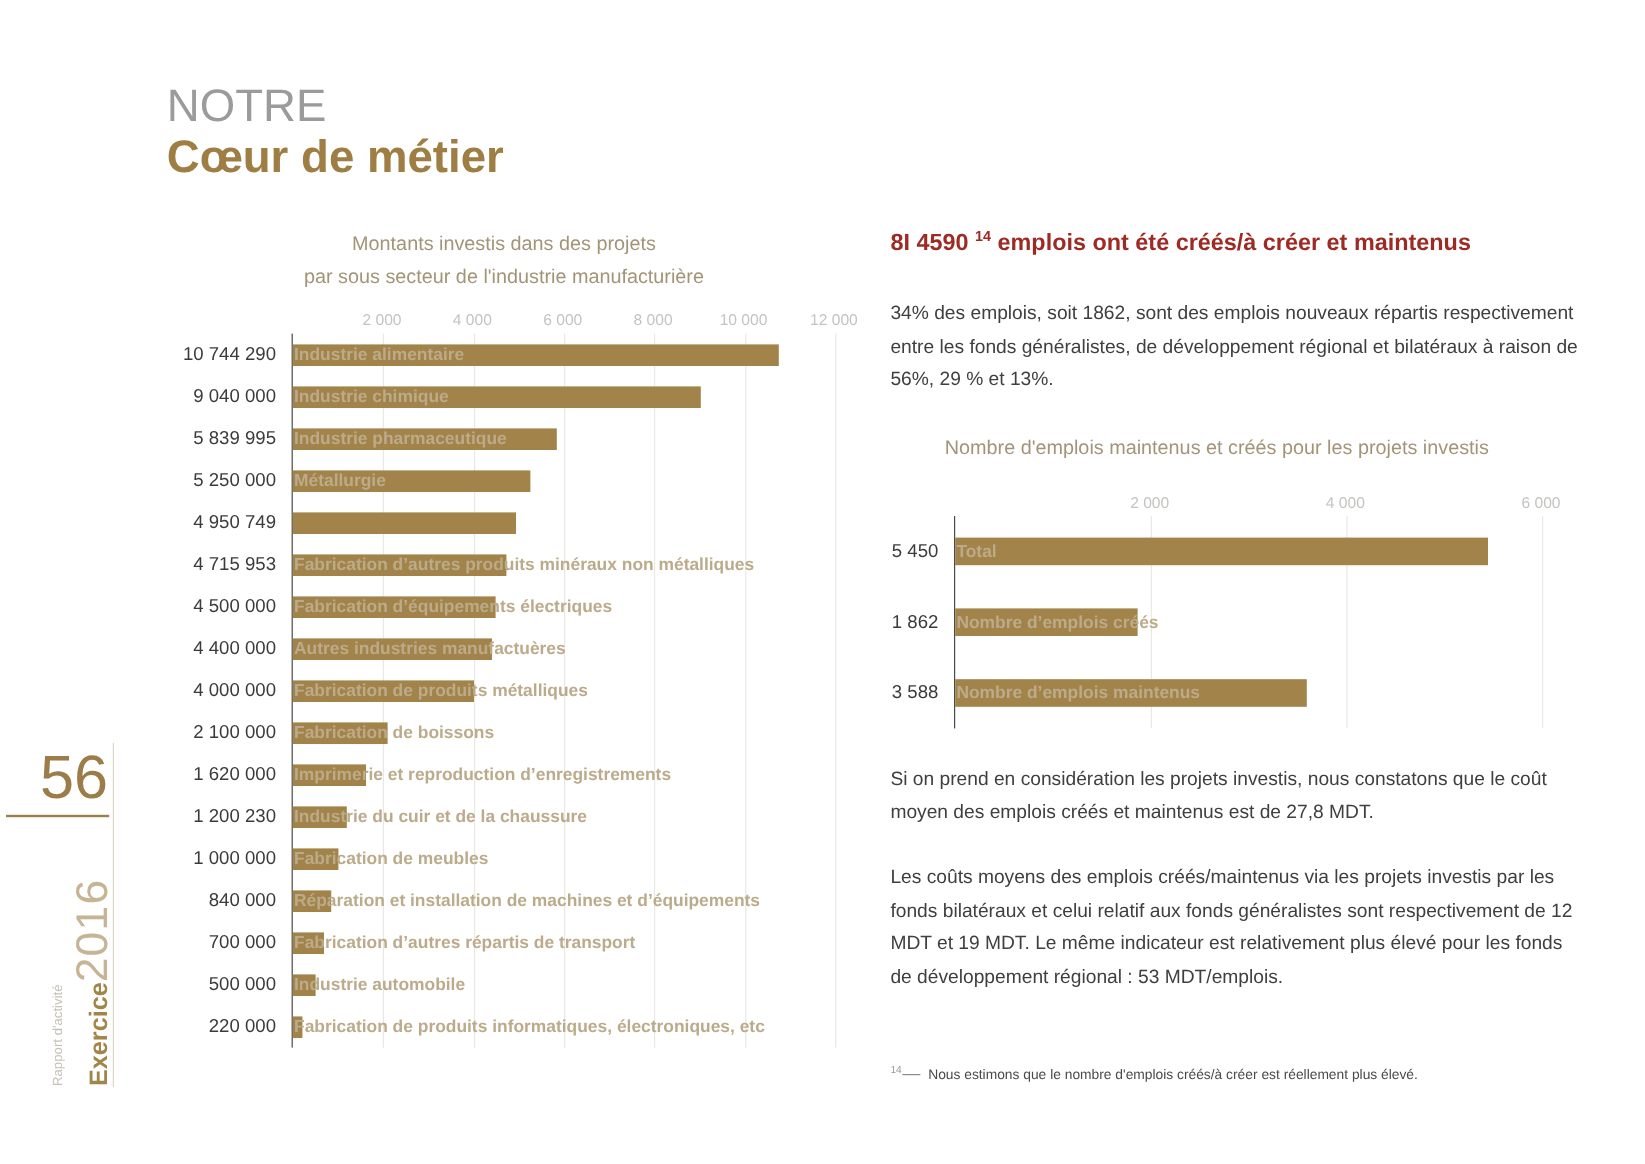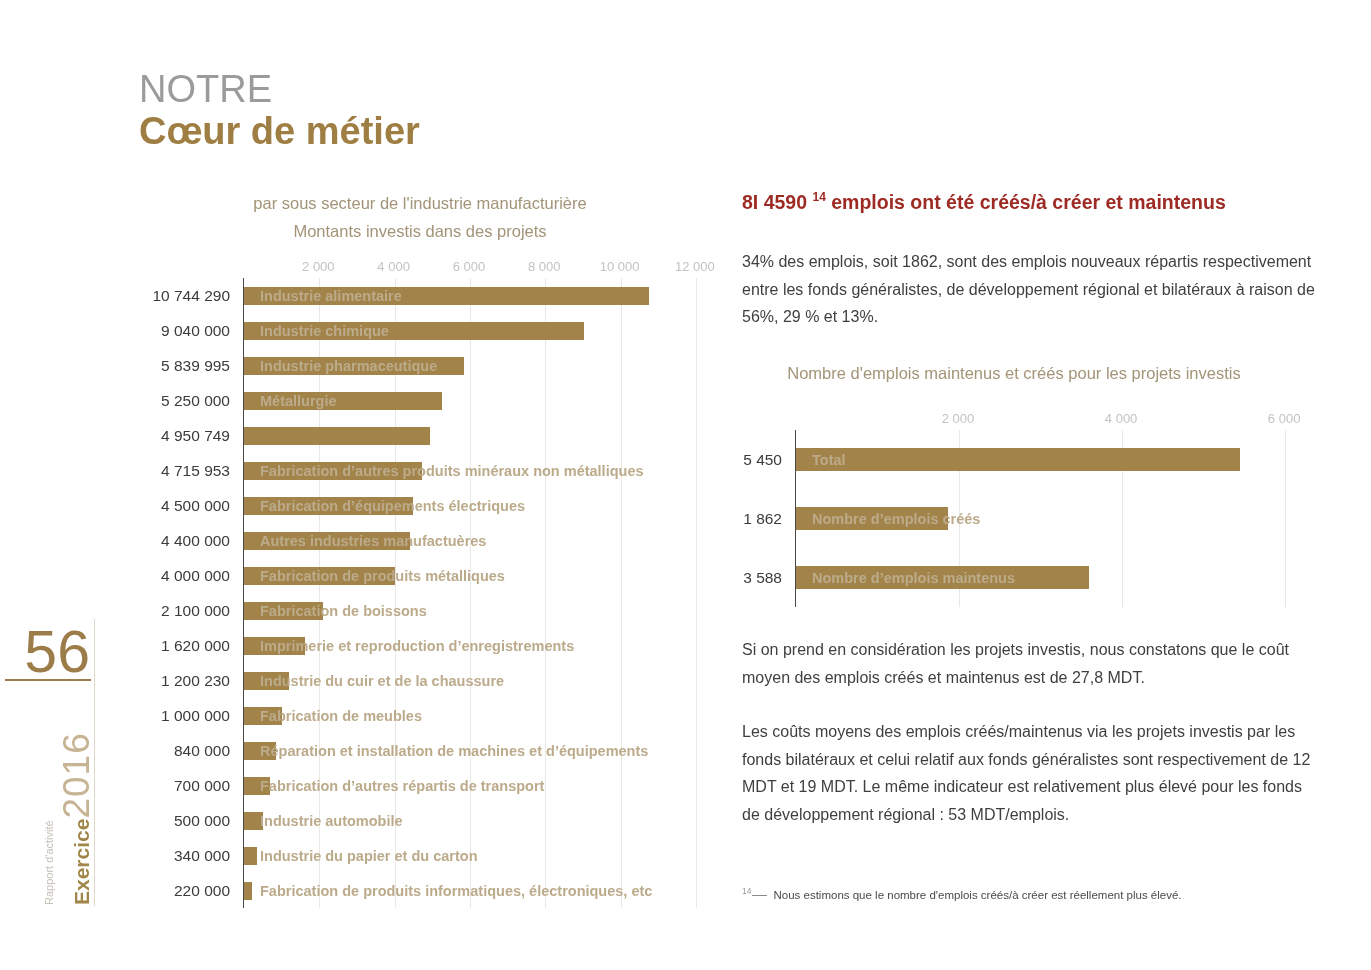--- a/index.html
+++ b/index.html
@@ -16,56 +16,56 @@
 
   
   .chart{position:absolute;}
   .chart-title{font-size:16.5px;line-height:28px;color:#a39478;text-align:center;}
   .ticks{position:relative;margin-left:var(--labelw);width:var(--plotw);height:var(--tickh);}
   .tick-label{position:absolute;bottom:4px;transform:translateX(-50%);font-size:13px;color:#c5c3c0;white-space:nowrap;}
   .rows{position:relative;margin-left:var(--labelw);width:var(--plotw);border-left:1px solid #4a4a4a;}
   .gridline{position:absolute;top:0;bottom:0;width:1px;background:#e9e8e4;}
   .crow{position:relative;height:var(--rowh);}
   .cbar{position:absolute;left:0;top:calc((var(--rowh) - var(--barh))/2);height:var(--barh);background:#a28349;}
-  .cbarlabel{position:absolute;left:16px;top:50%;transform:translateY(-50%);font-weight:700;font-size:14.5px;color:#bcab8b;white-space:nowrap;z-index:2;}
+  .cbarlabel{position:absolute;left:1px;top:50%;transform:translateY(-50%);font-weight:700;font-size:14.5px;color:#bcab8b;white-space:nowrap;z-index:2;}
   .cval{position:absolute;right:calc(100% + 14px);top:50%;transform:translateY(-50%);font-size:15.5px;color:#3b3b3b;white-space:nowrap;}
 
   
   .section-heading{left:742px;top:190px;width:575px;font-size:19.5px;font-weight:700;color:#9e2a24;}
   .section-heading sup{font-size:12px;}
   .para{width:575px;font-size:16px;line-height:27.5px;color:#3f3f3f;}
   .para1{left:742px;top:248px;}
   .para2{left:742px;top:636px;}
   .para3{left:742px;top:718px;}
   .right-chart-title{left:730px;top:359px;width:568px;}
 
   .footnote{left:742px;top:886px;font-size:11.5px;color:#4a4a4a;}
   .footnote sup{font-size:8.5px;color:#9a9a9a;}
   .fn-dash{display:inline-block;width:15px;border-bottom:1px solid #8a8a8a;margin:0 6px 3px 1px;}
 
   
-  .page-number{left:10px;top:618px;width:80px;text-align:right;font-size:59px;color:#9c7c49;}
+  .page-number{left:10px;top:618px;width:80px;text-align:right;font-size:51px;color:#9c7c49;}
   .page-rule{left:5px;top:679px;width:86px;height:2px;background:#9d8049;}
   .page-vline{left:94px;top:619px;width:1px;height:287px;background:#ddd6c9;}
   .sidebar-rotated{left:43px;top:905px;width:210px;transform-origin:0 0;transform:rotate(-90deg);}
   .rot-small{font-size:11px;color:#c6c2b8;margin-bottom:1px;}
   .rot-exercice{font-weight:700;font-size:21px;color:#a08648;}
   .rot-year{font-size:37px;color:#c7b494;letter-spacing:1px;}
 </style>
 </head>
 <body>
 
 <div class="abs page-title">
   <div class="t1">NOTRE</div>
   <div class="t2">Cœur de métier</div>
 </div>
 
 <div class="abs chart-title" style="left:150px;top:189px;width:540px;">
+  <div>Montants investis dans des projets</div>
   <div>par sous secteur de l'industrie manufacturière</div>
-  <div>Montants investis dans des projets</div>
 </div>
 
 <div class="chart" style="left:139px;top:252px;--labelw:104px;--plotw:467px;--rowh:35px;--barh:18px;--tickh:26px;">
   <div class="ticks">
       <div class="tick-label" style="left: 16.129%;">2 000</div>
       <div class="tick-label" style="left: 32.2581%;">4 000</div>
       <div class="tick-label" style="left: 48.3871%;">6 000</div>
       <div class="tick-label" style="left: 64.5161%;">8 000</div>
       <div class="tick-label" style="left: 80.6452%; margin-top: 16px;">10 000</div>
       <div class="tick-label" style="left: 96.7742%; margin-top: 12px;">12 000</div>
@@ -150,25 +150,20 @@
         <div class="cval">700 000</div>
         <div class="cbar" style="width: 5.64516%;"></div>
         <div class="cbarlabel">Fabrication d’autres répartis de transport</div>
       </div>
       <div class="crow">
         <div class="cval">500 000</div>
         <div class="cbar" style="width: 4.03226%;"></div>
         <div class="cbarlabel">Industrie automobile</div>
       </div>
       <div class="crow">
-        <div class="cval">340 000</div>
-        <div class="cbar" style="width: 2.74194%;"></div>
-        <div class="cbarlabel">Industrie du papier et du carton</div>
-      </div>
-      <div class="crow">
         <div class="cval">220 000</div>
         <div class="cbar" style="width: 1.77419%;"></div>
         <div class="cbarlabel">Fabrication de produits informatiques, électroniques, etc</div>
       </div>
     </div>
 </div>
 
 <div class="abs section-heading">
   <span>8I 4590</span>
   <sup>14</sup>

